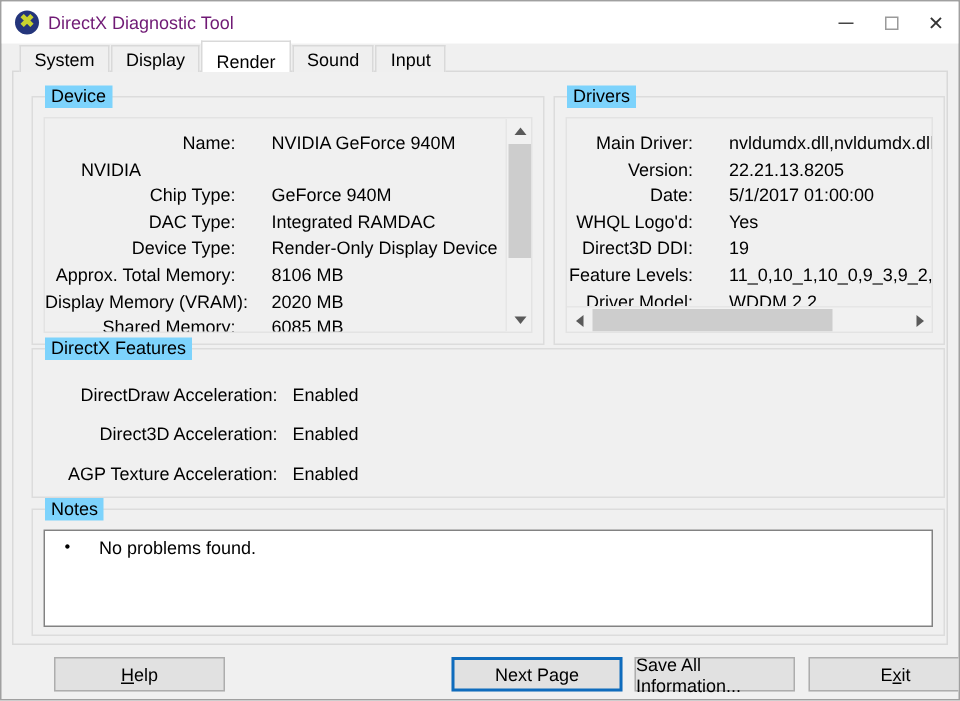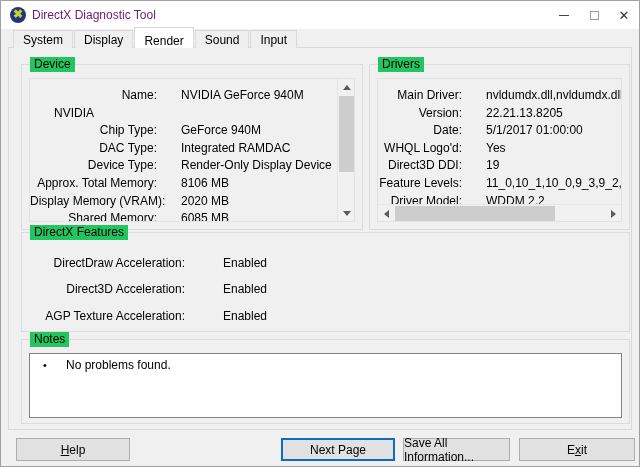--- a/index.html
+++ b/index.html
@@ -50,21 +50,21 @@
   }
 
   .tabpage {
     position:absolute; left:7px; top:46px; width:624px; height:383px;
     border:1px solid #d9d9d9; background:#f0f0f0; z-index:1;
   }
 
   
   .group { position:absolute; border:1px solid #dcdcdc; }
   .group-legend {
-    position:absolute; top:-8px; left:8px; background:#22c55e;
+    position:absolute; top:-8px; left:8px; background:#7dd3fc;
     padding:0 4px; font-size:12px; color:#000; line-height:15px;
   }
   .g-device  { left:12px; top:16px;  width:342px; height:166px; }
   .g-drivers { left:360px; top:16px; width:261px; height:166px; }
   .g-features{ left:12px; top:184px; width:609px; height:100px; }
   .g-notes   { left:12px; top:291px; width:609px; height:85px; }
 
   
   .panel {
     position:absolute; left:7px; top:13px; right:7px; bottom:7px;
@@ -73,21 +73,21 @@
   .rows { padding-top:8px; }
   .info-row { display:flex; height:17.6px; line-height:17.6px; white-space:nowrap; }
   .info-label { text-align:right; flex:0 0 auto; }
   .info-value { margin-left:24px; overflow:hidden; }
   .g-device .info-label { width:127px; }
   .g-device .rows { padding-right:18px; }
   .g-drivers .info-label { width:84px; }
 
   
   .feat-rows { padding-top:17px; }
-  .feat-row { display:flex; height:26.4px; line-height:26.4px;gap:28px; }
+  .feat-row { display:flex; height:26.4px; line-height:26.4px; }
   .feat-row .info-label { width:163px; }
   .feat-row .info-value { margin-left:10px; }
 
   
   .notes-box {
     position:absolute; left:7px; top:13px; right:7px; bottom:5px;
     background:#ffffff; border:1px solid #828282;
   }
   .note-item { display:flex; padding:4px 0 0 13px; line-height:15px; }
   .note-bullet { width:23px; font-size:11px; }
@@ -114,21 +114,21 @@
   .tri-up    { width:0; height:0; border-left:4px solid transparent; border-right:4px solid transparent; border-bottom:5px solid #5a5a5a; }
   .tri-down  { width:0; height:0; border-left:4px solid transparent; border-right:4px solid transparent; border-top:5px solid #5a5a5a; }
   .tri-left  { width:0; height:0; border-top:4px solid transparent; border-bottom:4px solid transparent; border-right:5px solid #5a5a5a; }
   .tri-right { width:0; height:0; border-top:4px solid transparent; border-bottom:4px solid transparent; border-left:5px solid #5a5a5a; }
 
   
   .btn {
     position:absolute; top:437px; height:23px;
     background:#e1e1e1; border:1px solid #adadad;
     display:flex; align-items:center; justify-content:center;
-    font-size:12px; color:#000;
+    font-size:12px; color:#000;margin-left:20px;
   }
   .btn-help { left:15px;  width:114px; }
   .btn-next { left:280px; width:114px; border:2px solid #0f6cbd; }
   .btn-save { left:402px; width:107px; }
   .btn-exit { left:518px; width:116px; }
   .mnemonic { text-decoration:underline; }
 </style>
 </head>
 <body>
 

